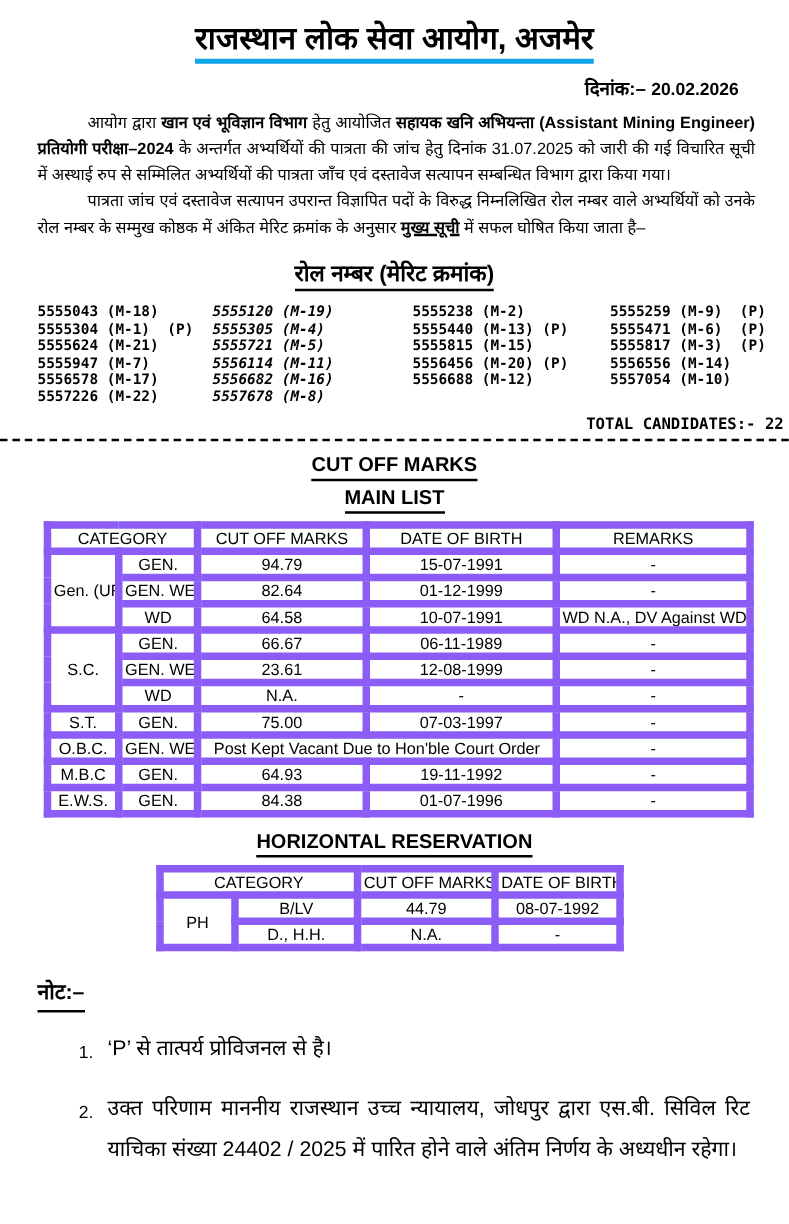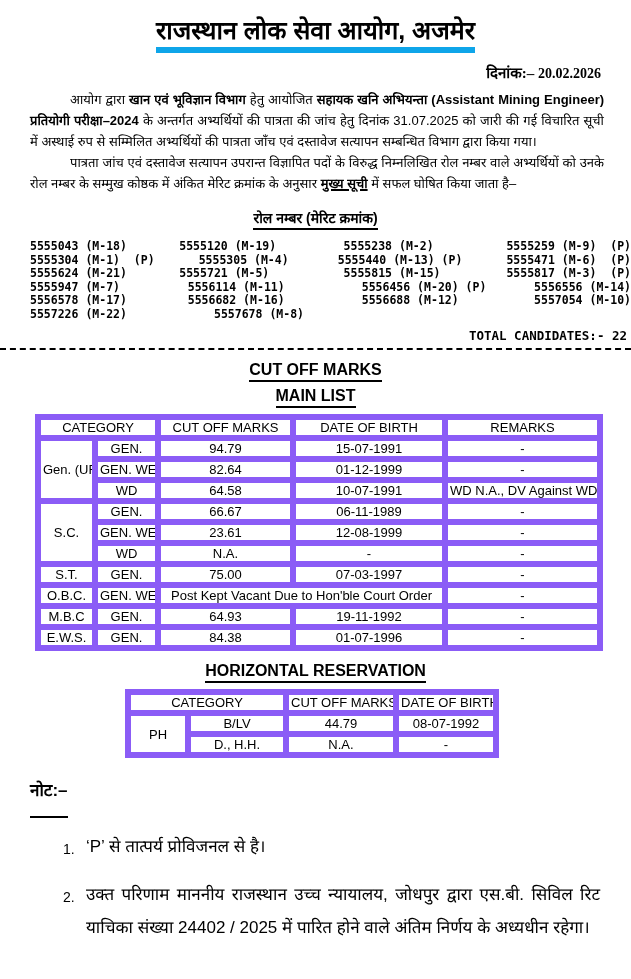--- a/index.html
+++ b/index.html
@@ -7,46 +7,46 @@
   body {
     width:631px; height:979px; overflow:hidden;
     background:#ffffff; color:#000000;
     font-family:"Liberation Sans", sans-serif;
   }
   .page { width:631px; height:979px; position:relative; }
 
   .title-wrap { text-align:center; padding-top:12px; }
   .title {
     display:inline-block; font-size:25px; font-weight:bold;
-    border-bottom:6px solid #0ea5e9; padding-bottom:1px;
-  }
-
-  .date-line { text-align:right; padding-right:30px; margin-top:9px;
-    font-size:15px; font-weight:bold;font-family:Liberation Serif, serif; }
+    border-bottom:4px solid #0ea5e9; padding-bottom:1px;
+  }
+
+  .date-line { text-align:right; padding-right:40px; margin-top:9px;
+    font-size:15px; font-weight:bold; }
   .date-line .val { font-size:14px; }
 
   .para {
     margin:0 27px 0 30px; font-size:13px; line-height:21px;
     text-align:justify; text-indent:40px;
   }
   .para.first { margin-top:7px; }
   .b { font-weight:bold; }
   .bu { font-weight:bold; text-decoration:underline; text-decoration-thickness:2px; }
 
   .roll-heading-wrap { text-align:center; margin-top:14px; }
-  .roll-heading { display:inline-block; font-size:14px; font-weight:bold;
+  .roll-heading { display:inline-block; font-size:18px; font-weight:bold;
     border-bottom:2px solid #000; padding-bottom:1px; }
 
   .roll-grid {
     margin-top:10px; padding-left:30px;
     font-family:"DejaVu Sans Mono","Liberation Mono",monospace;
     font-weight:bold; font-size:11.5px; line-height:13.5px;
   }
-  .roll-row { display:flex;gap:44px; }
-  .rc1 { width:140px; } .rc2 { width:160px; } .rc3 { width:158px; } .rc4 { flex:1; }
+  .roll-row { display:flex; }
+  .rc1 { width:140px; } .rc2 { width:160px;font-style:italic; } .rc3 { width:158px; } .rc4 { flex:1; }
   .roll-cell { white-space:pre; }
 
   .total-line {
     text-align:right; padding-right:4px; margin-top:7px;
     font-family:"DejaVu Sans Mono","Liberation Mono",monospace;
     font-weight:bold; font-size:12.5px;
   }
   .dashed-sep { border-top:2px dashed #000; margin-top:5px; width:631px; }
 
   .section-heading-wrap { text-align:center; margin-top:11px; }
@@ -55,21 +55,21 @@
     border-bottom:2px solid #000; padding-bottom:1px; }
 
   table { border-collapse:collapse; table-layout:fixed; font-size:13px; }
   table.main-table { width:562px; margin:6px 0 0 35px; border:2px solid #000; }
   table.hr-table   { width:368px; margin:6px 0 0 125px; border:2px solid #000; }
   td { border:6px solid #8b5cf6; text-align:center; padding:0 2px; height:19px;
        overflow:hidden; white-space:nowrap; }
 
   .notes-heading-wrap { margin:20px 0 0 30px; }
   .notes-heading { display:inline-block; font-size:17px; font-weight:bold;
-    border-bottom:2px solid #000; padding-bottom:15px; }
+    border-bottom:2px solid #000; padding-bottom:4px; }
 
   .note-item { display:flex; margin:12px 31px 0 63px; font-size:17px; line-height:33px; }
   .note-num { width:23px; flex-shrink:0; font-size:14px; padding-top:3px; }
   .note-text { flex:1; text-align:justify; }
 </style>
 </head>
 <body>
 
 <div class="page">
 

